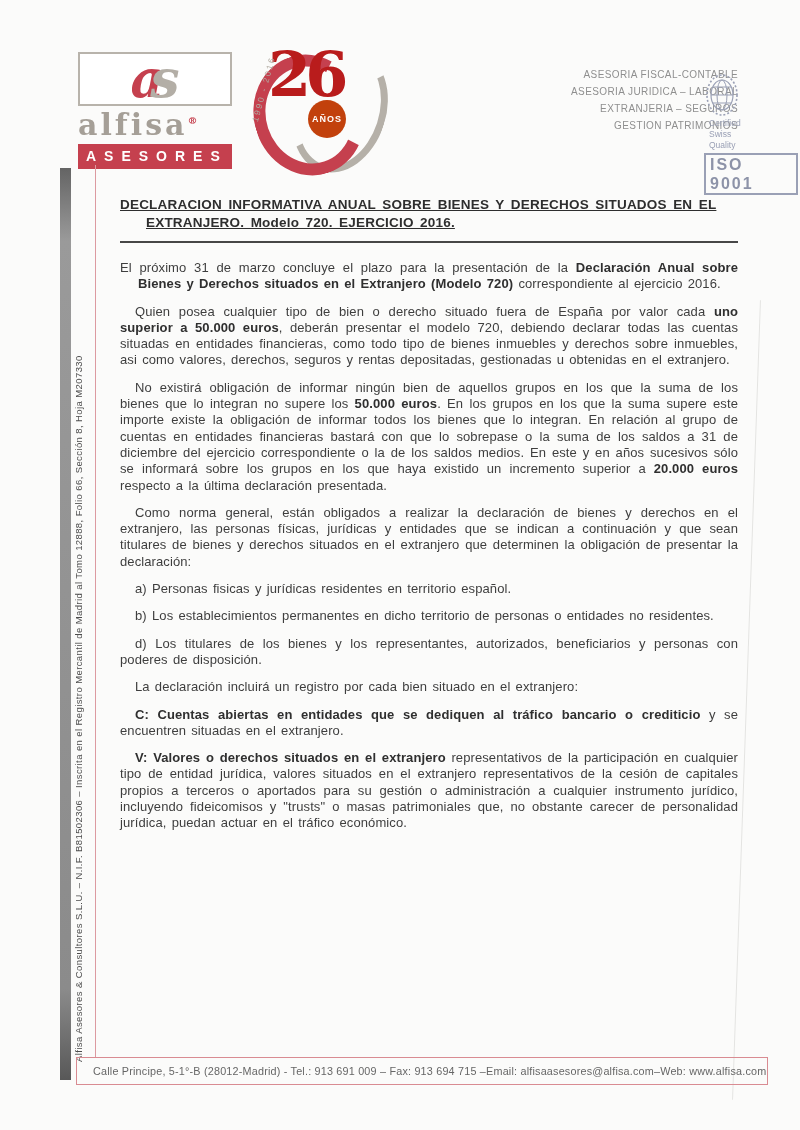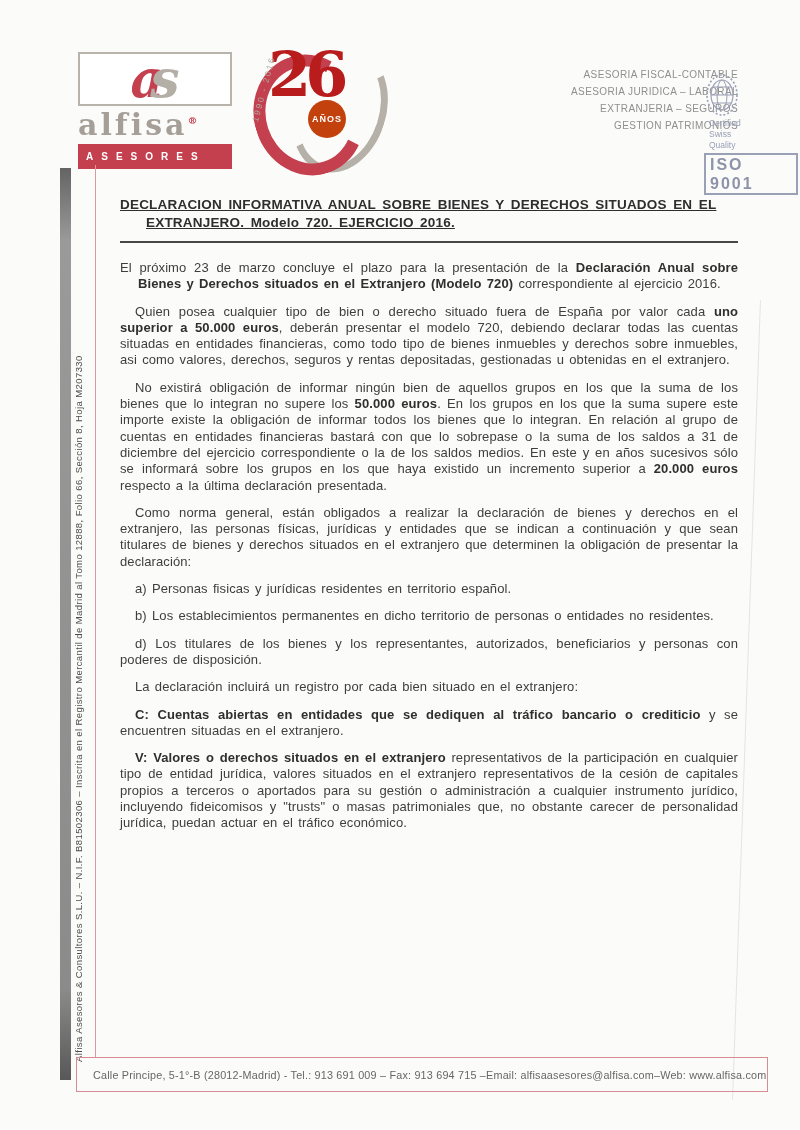--- a/index.html
+++ b/index.html
@@ -21,21 +21,21 @@
   }
   .as-a{font-size:52px;color:#c5404e;}
   .as-s{font-size:52px;color:#b3aea6;margin-left:-14px;}
   .brand-line{
     margin-top:1px;font-family:"DejaVu Serif", serif;font-weight:bold;
     font-size:30px;color:#a59f97;letter-spacing:3px;white-space:nowrap;
   }
   .brand-reg{font-size:10px;color:#c5404e;vertical-align:super;letter-spacing:0;}
   .asesores-bar{
     margin-top:2px;width:146px;height:25px;background:#c5404e;color:#fff;
-    font-size:10px;font-weight:bold;letter-spacing:8px;line-height:25px;
+    font-size:14px;font-weight:bold;letter-spacing:8px;line-height:25px;
     padding-left:8px;
   }
 
   
   .anniv{position:absolute;left:246px;top:50px;width:130px;height:122px;}
   .anniv-arc{
     position:absolute;left:8px;top:4px;width:86px;height:98px;border-radius:50%;
     border:12px solid #c5404e;border-right-color:transparent;
     transform:rotate(-18deg);
   }
@@ -102,21 +102,21 @@
   .para{
     margin:0 0 11px 0;font-size:13px;line-height:16.3px;text-align:justify;
     word-spacing:1.5px;letter-spacing:0.1px;color:#3e3e3e;
   }
   .para .b{font-weight:bold;color:#2f2f2f;}
   .para.hang{padding-left:18px;text-indent:-18px;}
   .para.indent{text-indent:15px;}
 
   
   .footer-box{
-    position:absolute;left:76px;top:1057px;width:692px;height:35px;
+    position:absolute;left:76px;top:1057px;width:692px;height:28px;
     border:1px solid #d98b92;box-sizing:border-box;
     display:flex;align-items:center;padding-left:16px;
     font-size:10.8px;color:#666;letter-spacing:0.2px;white-space:nowrap;
   }
 </style>
 </head>
 <body>
 
 <div class="page">
 
@@ -170,21 +170,21 @@
   <div class="red-rule"></div>
   <div class="scan-artifact"></div>
 
   <div class="content">
     <div class="doc-title">
       <span>DECLARACION INFORMATIVA ANUAL SOBRE BIENES Y DERECHOS SITUADOS EN EL</span>
       <span class="l2">EXTRANJERO. Modelo 720. EJERCICIO 2016.</span>
     </div>
     <div class="title-divider"></div>
     <div>
-        <p class="para hang"><span>El próximo 23 de marzo concluye el plazo para la presentación de la </span><span class="b">Declaración Anual sobre Bienes y Derechos situados en el Extranjero (Modelo 720)</span><span> correspondiente al ejercicio 2016.</span></p>
+        <p class="para hang"><span>El próximo 31 de marzo concluye el plazo para la presentación de la </span><span class="b">Declaración Anual sobre Bienes y Derechos situados en el Extranjero (Modelo 720)</span><span> correspondiente al ejercicio 2016.</span></p>
         <p class="para indent"><span>Quien posea cualquier tipo de bien o derecho situado fuera de España por valor cada </span><span class="b">uno superior a 50.000 euros</span><span>, deberán presentar el modelo 720, debiendo declarar todas las cuentas situadas en entidades financieras, como todo tipo de bienes inmuebles y derechos sobre inmuebles, asi como valores, derechos, seguros y rentas depositadas, gestionadas u obtenidas en el extranjero.</span></p>
         <p class="para indent"><span>No existirá obligación de informar ningún bien de aquellos grupos en los que la suma de los bienes que lo integran no supere los </span><span class="b">50.000 euros</span><span>. En los grupos en los que la suma supere este importe existe la obligación de informar todos los bienes que lo integran. En relación al grupo de cuentas en entidades financieras bastará con que lo sobrepase o la suma de los saldos a 31 de diciembre del ejercicio correspondiente o la de los saldos medios. En este y en años sucesivos sólo se informará sobre los grupos en los que haya existido un incremento superior a </span><span class="b">20.000 euros</span><span> respecto a la última declaración presentada.</span></p>
         <p class="para indent"><span>Como norma general, están obligados a realizar la declaración de bienes y derechos en el extranjero, las personas físicas, jurídicas y entidades que se indican a continuación y que sean titulares de bienes y derechos situados en el extranjero que determinen la obligación de presentar la declaración:</span></p>
         <p class="para indent"><span>a) Personas fisicas y jurídicas residentes en territorio español.</span></p>
         <p class="para indent"><span>b) Los establecimientos permanentes en dicho territorio de personas o entidades no residentes.</span></p>
         <p class="para indent"><span>d) Los titulares de los bienes y los representantes, autorizados, beneficiarios y personas con poderes de disposición.</span></p>
         <p class="para indent"><span>La declaración incluirá un registro por cada bien situado en el extranjero:</span></p>
         <p class="para indent"><span class="b">C: Cuentas abiertas en entidades que se dediquen al tráfico bancario o crediticio</span><span> y se encuentren situadas en el extranjero.</span></p>
         <p class="para indent"><span class="b">V: Valores o derechos situados en el extranjero</span><span> representativos de la participación en cualquier tipo de entidad jurídica, valores situados en el extranjero representativos de la cesión de capitales propios a terceros o aportados para su gestión o administración a cualquier instrumento jurídico, incluyendo fideicomisos y "trusts" o masas patrimoniales que, no obstante carecer de personalidad jurídica, puedan actuar en el tráfico económico.</span></p>
       </div>

